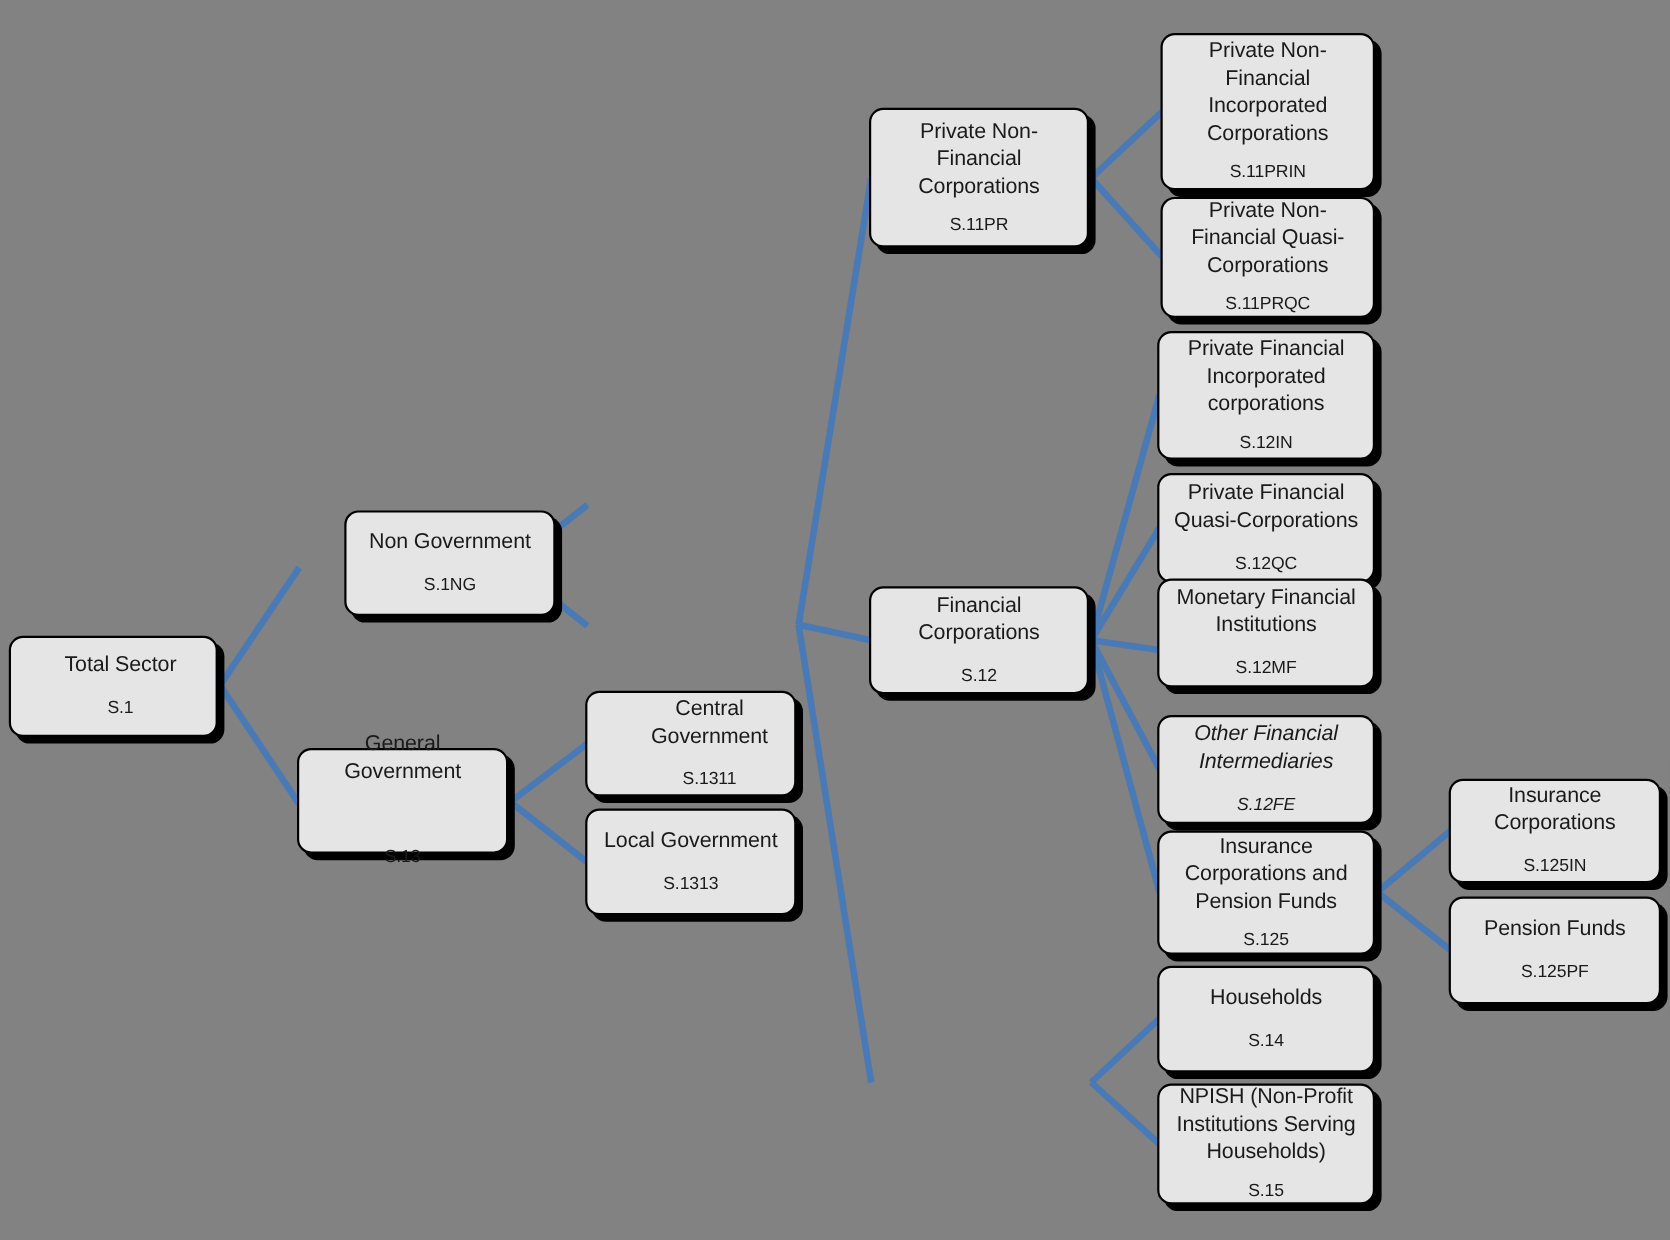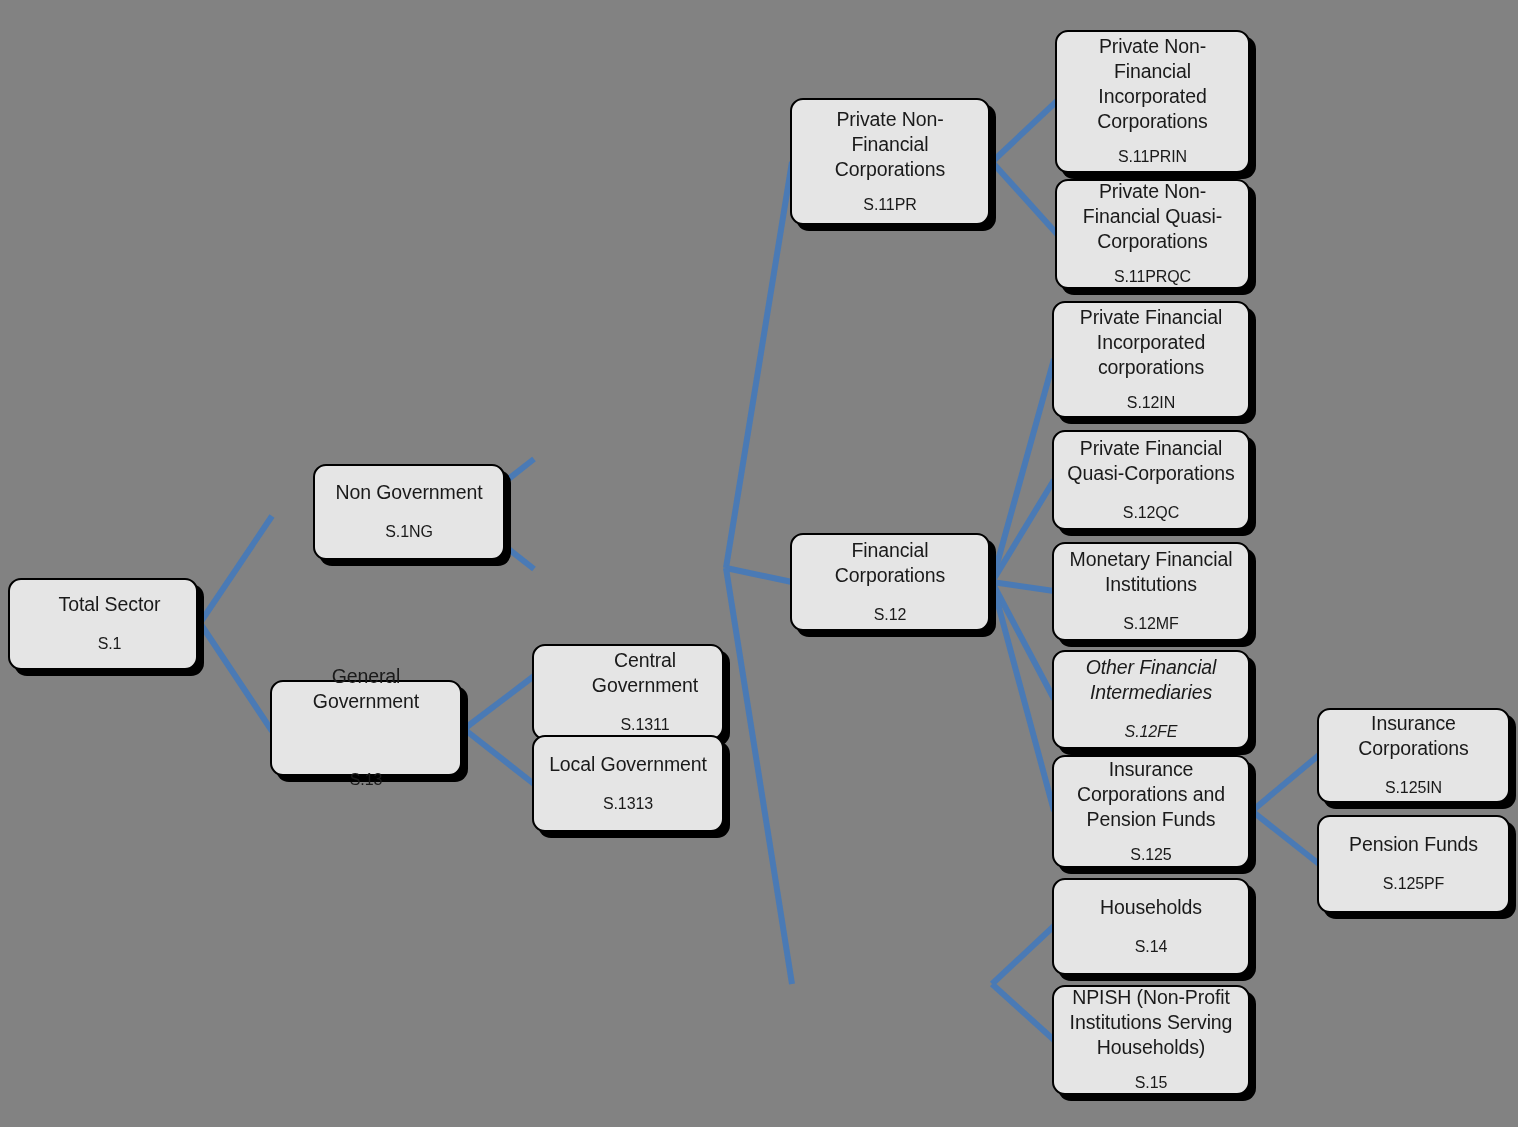--- a/index.html
+++ b/index.html
@@ -84,21 +84,21 @@
       <div class="code">S.1</div>
     </div>
     <div class="node" style="left: 288px; top: 464px; width: 192px; height: 96px; margin-left: 25px;">
       <div class="title">Non Government</div>
       <div class="code">S.1NG</div>
     </div>
     <div class="node" style="left: 270px; top: 680px; width: 192px; height: 96px; gap: 39px;">
       <div class="title">General Government</div>
       <div class="code">S.13</div>
     </div>
-    <div class="node" style="left: 532px; top: 644px; width: 192px; height: 96px; padding-left: 41px;">
+    <div class="node" style="left: 532px; top: 628px; width: 192px; height: 96px; padding-left: 41px;">
       <div class="title">Central Government</div>
       <div class="code">S.1311</div>
     </div>
     <div class="node" style="left: 532px; top: 735px; width: 192px; height: 97px;">
       <div class="title">Local Government</div>
       <div class="code">S.1313</div>
     </div>
     <div class="node tight" style="left: 790px; top: 98px; width: 200px; height: 127px;">
       <div class="title">Private Non-
 Financial
@@ -127,21 +127,21 @@
       <div class="title">Private Financial
 Incorporated
 corporations</div>
       <div class="code">S.12IN</div>
     </div>
     <div class="node" style="left: 1052px; top: 430px; width: 198px; height: 100px;">
       <div class="title">Private Financial
 Quasi-Corporations</div>
       <div class="code">S.12QC</div>
     </div>
-    <div class="node" style="left: 1052px; top: 542px; width: 198px; height: 99px;">
+    <div class="node" style="left: 1052px; top: 526px; width: 198px; height: 99px;">
       <div class="title">Monetary Financial
 Institutions</div>
       <div class="code">S.12MF</div>
     </div>
     <div class="node" style="left: 1052px; top: 650px; width: 198px; height: 99px; font-style: italic;">
       <div class="title">Other Financial
 Intermediaries</div>
       <div class="code">S.12FE</div>
     </div>
     <div class="node tight" style="left: 1052px; top: 755px; width: 198px; height: 113px;">

